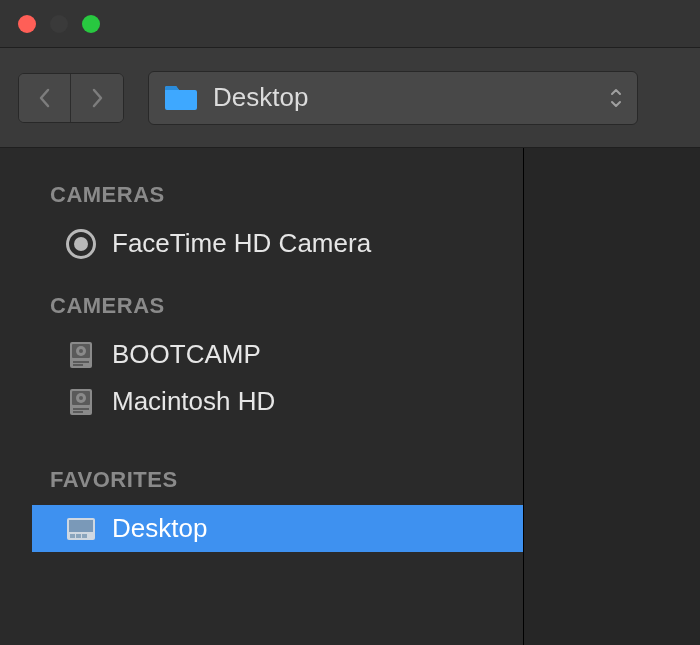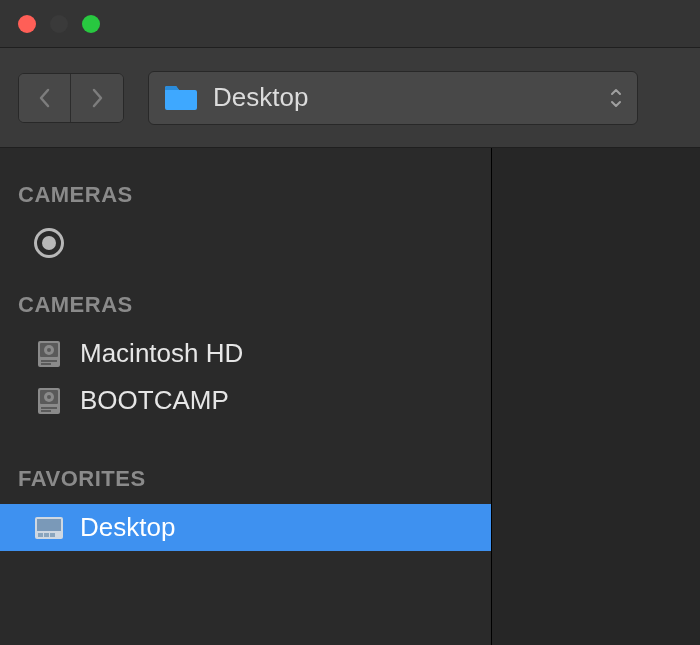--- a/index.html
+++ b/index.html
@@ -81,20 +81,21 @@
     }
     .s-indicator {
       display: flex;
       flex-direction: column;
       gap: 2px;
     }
     .s-indicator svg { width: 14px; height: 10px; }
     .main-area {
       display: flex;
       height: calc(100% - 148px);
+      padding-left: 32px;
     }
     .sidebar {
       width: 492px;
       background: #2a2a2a;
       border-right: 1px solid #000;
       padding-top: 26px;
     }
     .content {
       flex: 1;
       background: #262626;
@@ -199,51 +200,52 @@
 </div>
 
 <div class="main-area">
   <div class="sidebar">
 
     <div class="section-header">CAMERAS</div>
     <div class="sidebar-item">
       <div class="item-icon">
           <div class="camera-icon"></div>
         </div>
+      <span class="sidebar-item-label">FaceTime HD Camera</span>
     </div>
 
     <div class="section-gap-sm"></div>
 
     <div class="section-header">CAMERAS</div>
+    <div class="sidebar-item">
+      <div class="item-icon">
+        <svg class="drive-icon" viewBox="0 0 26 30">
+          <rect x="2" y="2" width="22" height="26" rx="2" fill="#8a8a8a"></rect>
+          <rect x="4" y="4" width="18" height="14" rx="1" fill="#5a5a5a"></rect>
+          <circle cx="13" cy="11" r="5" fill="#8a8a8a"></circle>
+          <circle cx="13" cy="11" r="2" fill="#5a5a5a"></circle>
+          <rect x="5" y="21" width="16" height="2" fill="#5a5a5a"></rect>
+          <rect x="5" y="24" width="10" height="2" fill="#5a5a5a"></rect>
+        </svg>
+      </div>
+      <span class="sidebar-item-label">BOOTCAMP</span>
+    </div>
     <div class="sidebar-item">
       <div class="item-icon">
         <svg class="drive-icon" viewBox="0 0 26 30">
           <rect x="2" y="2" width="22" height="26" rx="2" fill="#8a8a8a"></rect>
           <rect x="4" y="4" width="18" height="14" rx="1" fill="#5a5a5a"></rect>
           <circle cx="13" cy="11" r="5" fill="#8a8a8a"></circle>
           <circle cx="13" cy="11" r="2" fill="#5a5a5a"></circle>
           <rect x="5" y="21" width="16" height="2" fill="#5a5a5a"></rect>
           <rect x="5" y="24" width="10" height="2" fill="#5a5a5a"></rect>
         </svg>
       </div>
       <span class="sidebar-item-label">Macintosh HD</span>
     </div>
-    <div class="sidebar-item">
-      <div class="item-icon">
-        <svg class="drive-icon" viewBox="0 0 26 30">
-          <rect x="2" y="2" width="22" height="26" rx="2" fill="#8a8a8a"></rect>
-          <rect x="4" y="4" width="18" height="14" rx="1" fill="#5a5a5a"></rect>
-          <circle cx="13" cy="11" r="5" fill="#8a8a8a"></circle>
-          <circle cx="13" cy="11" r="2" fill="#5a5a5a"></circle>
-          <rect x="5" y="21" width="16" height="2" fill="#5a5a5a"></rect>
-          <rect x="5" y="24" width="10" height="2" fill="#5a5a5a"></rect>
-        </svg>
-      </div>
-      <span class="sidebar-item-label">BOOTCAMP</span>
-    </div>
 
     <div class="section-gap-lg"></div>
 
     <div class="section-header">FAVORITES</div>
     <div class="sidebar-item selected">
       <div class="item-icon">
         <svg class="desktop-small-icon" viewBox="0 0 30 24">
           <rect x="1" y="1" width="28" height="22" rx="2" fill="#cfd8e2"></rect>
           <rect x="3" y="3" width="24" height="12" fill="#7a99b8"></rect>
           <rect x="4" y="17" width="5" height="4" fill="#8aa5bd"></rect>

